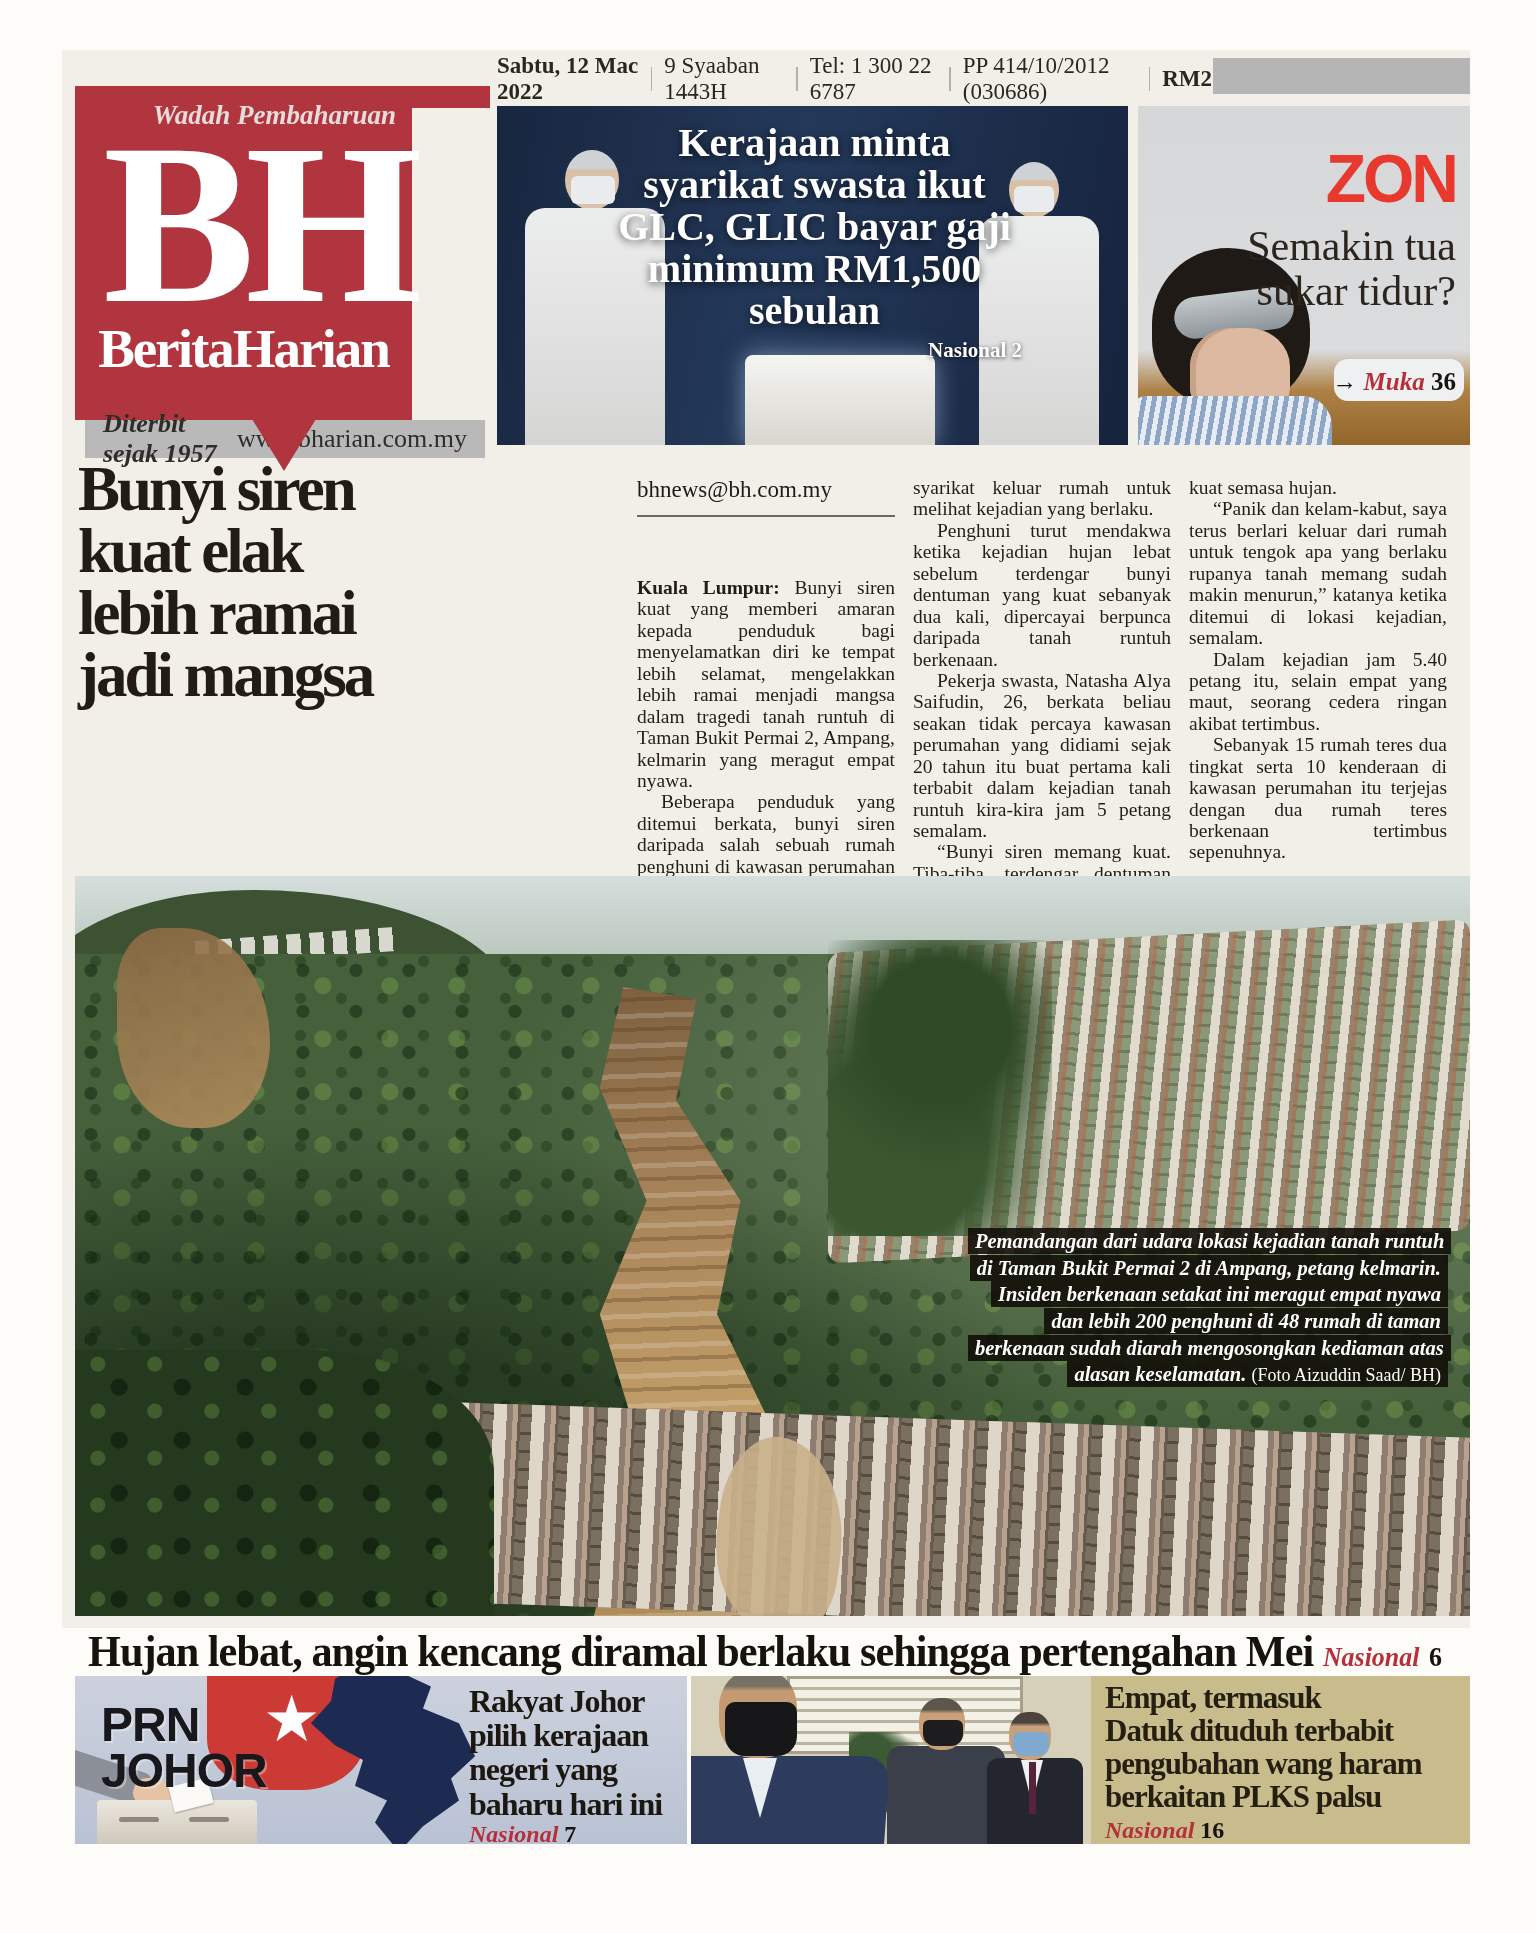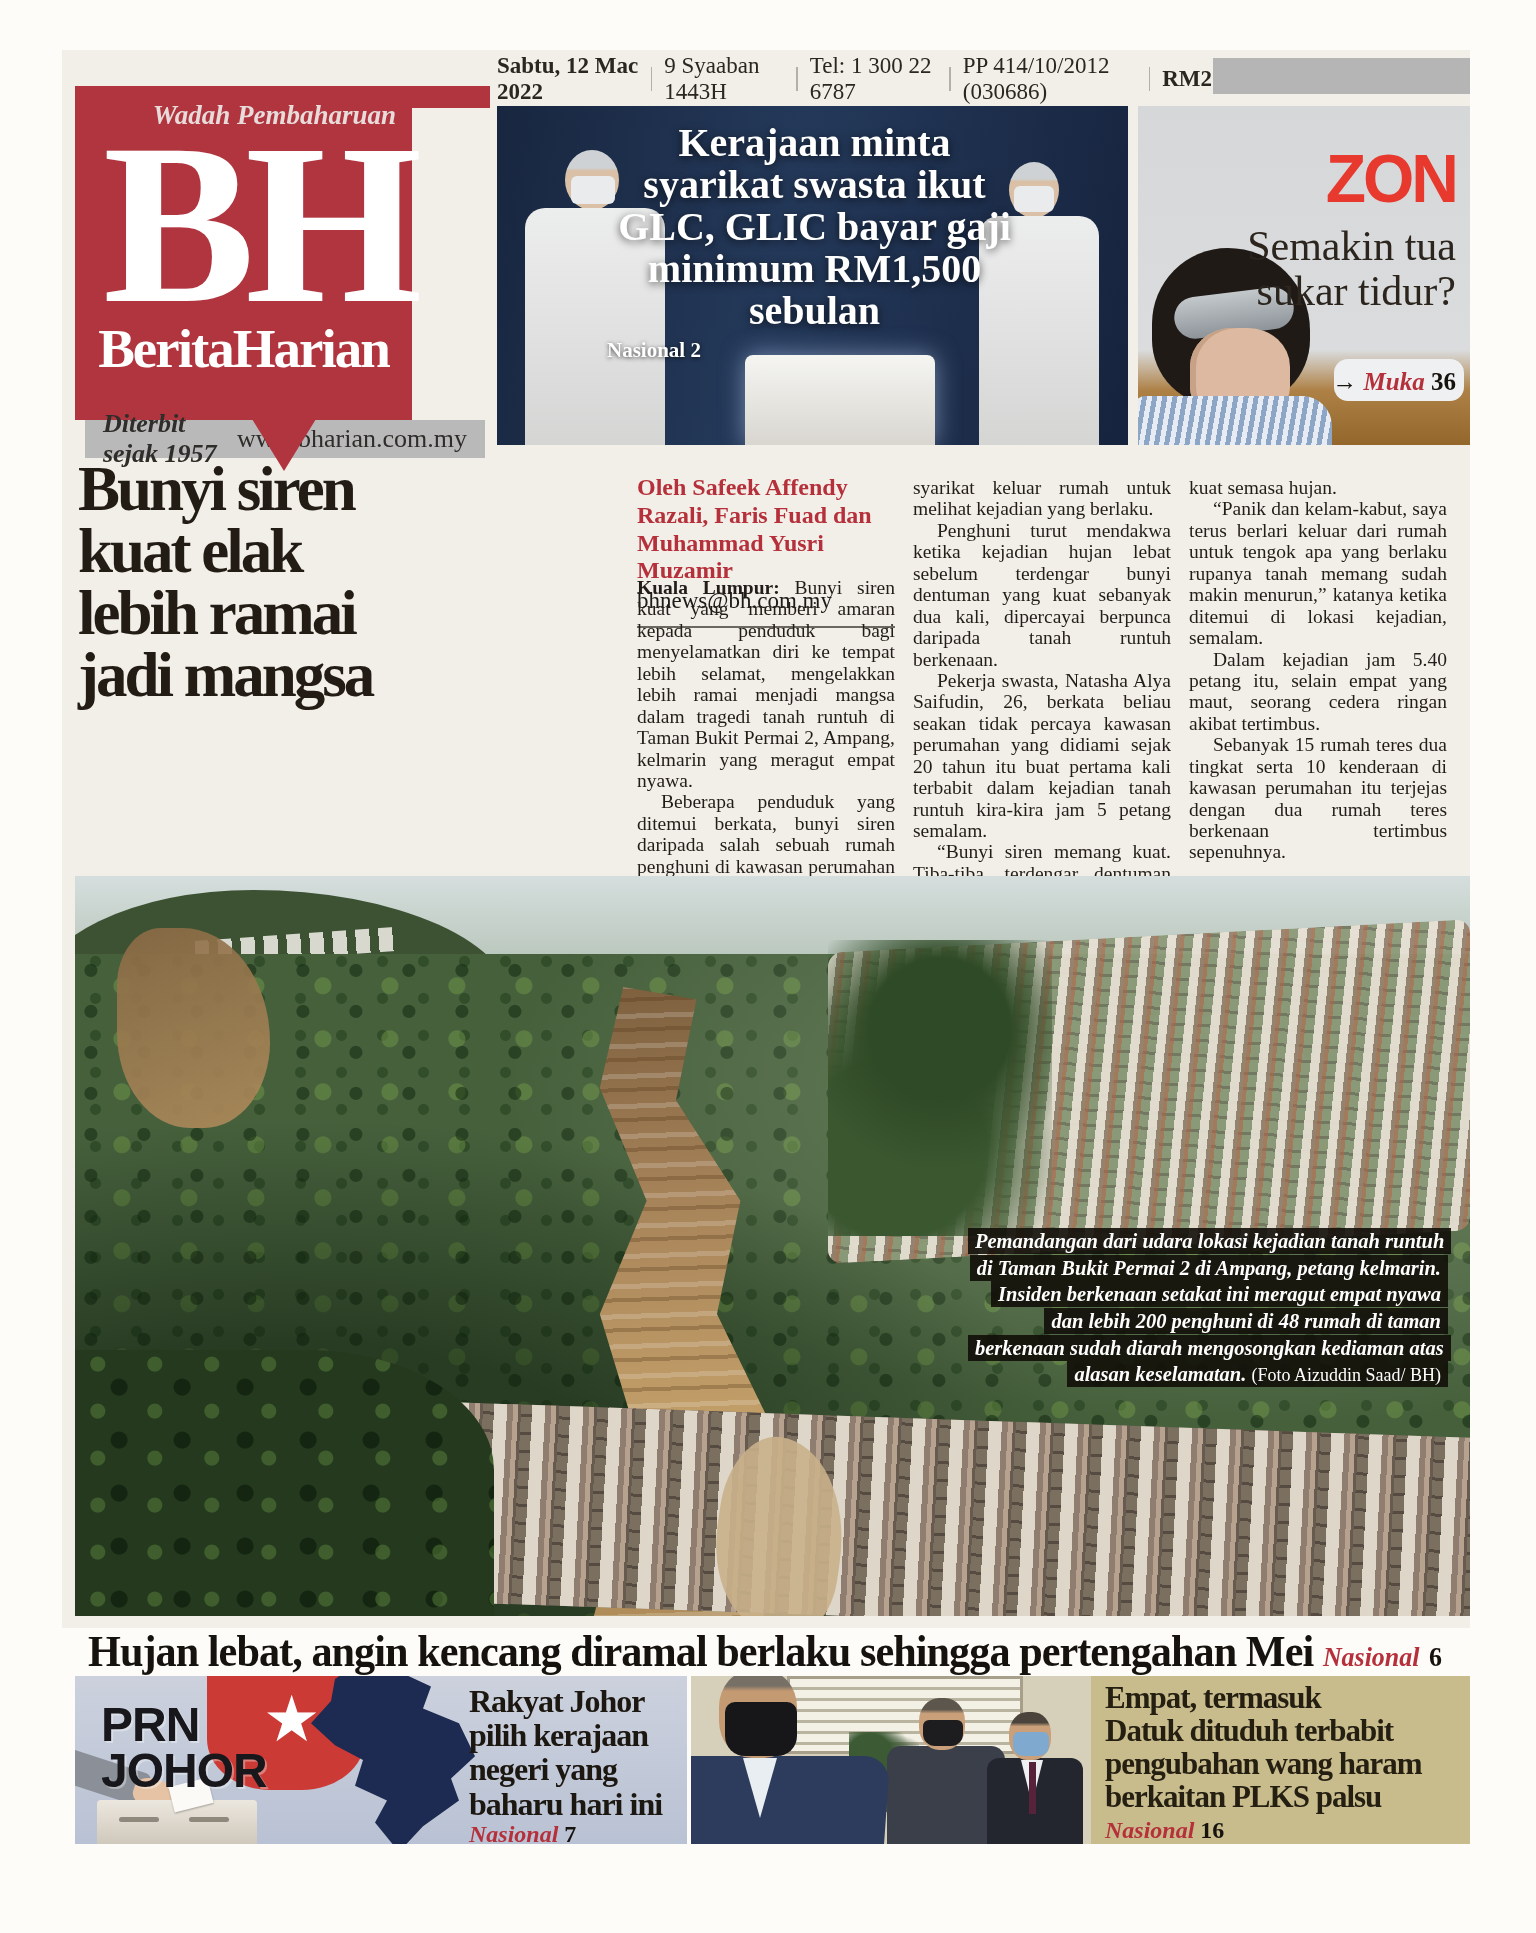--- a/index.html
+++ b/index.html
@@ -22,21 +22,21 @@
   .mast-graybar .since{font-style:italic;font-weight:700;}
   .mast-tail{position:absolute;left:252px;top:419px;width:0;height:0;border-left:32px solid transparent;border-right:32px solid transparent;border-top:52px solid #b0353f;}
 
   
   .promo-mid{position:absolute;left:497px;top:106px;width:631px;height:339px;background:linear-gradient(100deg,#18263f 0%,#24395a 45%,#16233d 100%);overflow:hidden;}
   .pm-fig-head{position:absolute;border-radius:50%;background:linear-gradient(#cfd2d4 30%,#d9c0a6 35%);}
   .pm-mask{position:absolute;background:#e9ebec;border-radius:6px;}
   .pm-body{position:absolute;background:linear-gradient(#eceded,#d5d6d4);border-radius:20px 20px 0 0;}
   .pm-case{position:absolute;left:248px;bottom:0;width:190px;height:90px;background:linear-gradient(#f5f5f2,#d8d6cf);border-radius:8px 8px 0 0;box-shadow:0 0 24px rgba(200,220,255,.5);}
   .pm-headline{position:absolute;left:110px;top:16px;width:415px;text-align:center;color:#fff;font-size:40px;font-weight:700;line-height:1.05;text-shadow:0 2px 8px rgba(0,0,0,.65);}
-  .pm-kicker{position:absolute;left:110px;top:232px;width:415px;text-align:left;color:#fff;font-size:21px;font-weight:700;text-shadow:0 1px 4px rgba(0,0,0,.7);}
+  .pm-kicker{position:absolute;left:110px;top:232px;width:415px;text-align:right;color:#fff;font-size:21px;font-weight:700;text-shadow:0 1px 4px rgba(0,0,0,.7);}
 
   
   .promo-zon{position:absolute;left:1138px;top:106px;width:332px;height:339px;background:linear-gradient(180deg,#d5d7d8 0%,#dadcdd 72%,#ad8045 84%,#93672c 100%);overflow:hidden;}
   .zn-hair{position:absolute;left:14px;top:142px;width:158px;height:158px;background:#201a17;border-radius:48% 52% 42% 42%;}
   .zn-maskband{position:absolute;left:36px;top:186px;width:120px;height:42px;background:linear-gradient(#c3c8cb,#8d9499);border-radius:22px;transform:rotate(-7deg);}
   .zn-hands{position:absolute;left:52px;top:222px;width:100px;height:92px;background:#dcb9a0;border-radius:42% 42% 36% 36%;box-shadow:inset 6px 0 0 #c7a287;}
   .zn-shirt{position:absolute;left:-6px;top:290px;width:200px;height:52px;background:repeating-linear-gradient(100deg,#8ea6c6 0 5px,#e7ecf4 5px 10px);border-radius:14px 30px 0 0;}
   .zn-pillow{position:absolute;right:6px;bottom:44px;width:130px;height:42px;background:#eef0f1;border-radius:14px;}
   .zn-brand{position:absolute;right:14px;top:34px;font-family:"Liberation Sans",sans-serif;font-weight:700;font-size:66px;letter-spacing:-3px;color:#e8392e;transform:scaleY(1.05);}
   .zn-headline{position:absolute;right:14px;top:118px;width:235px;text-align:right;font-size:42px;line-height:1.06;color:#2b251d;}
@@ -192,21 +192,20 @@
       <span>36</span>
     </div>
   </div>
 
   <div class="lead-headline">Bunyi siren
 kuat elak
 lebih ramai
 jadi mangsa</div>
 
   <div class="byline-block">
-    <div class="byline">Oleh Safeek Affendy Razali, Faris Fuad dan Muhammad Yusri Muzamir</div>
     <div class="email">bhnews@bh.com.my</div>
     <hr class="byline-rule">
   </div>
 
   <div class="col col-1">
     <p><span class="dateline">Kuala Lumpur:</span><span> Bunyi siren kuat yang memberi amaran kepada penduduk bagi menyelamatkan diri ke tempat lebih selamat, mengelakkan lebih ramai menjadi mangsa dalam tragedi tanah runtuh di Taman Bukit Permai 2, Ampang, kelmarin yang meragut empat nyawa.</span></p>
     <p>Beberapa penduduk yang ditemui berkata, bunyi siren daripada salah sebuah rumah penghuni di kawasan perumahan itu mengejutkan mereka sebelum</p>
   </div>
   <div class="col col-2">
     <p>syarikat keluar rumah untuk melihat kejadian yang berlaku.</p>

